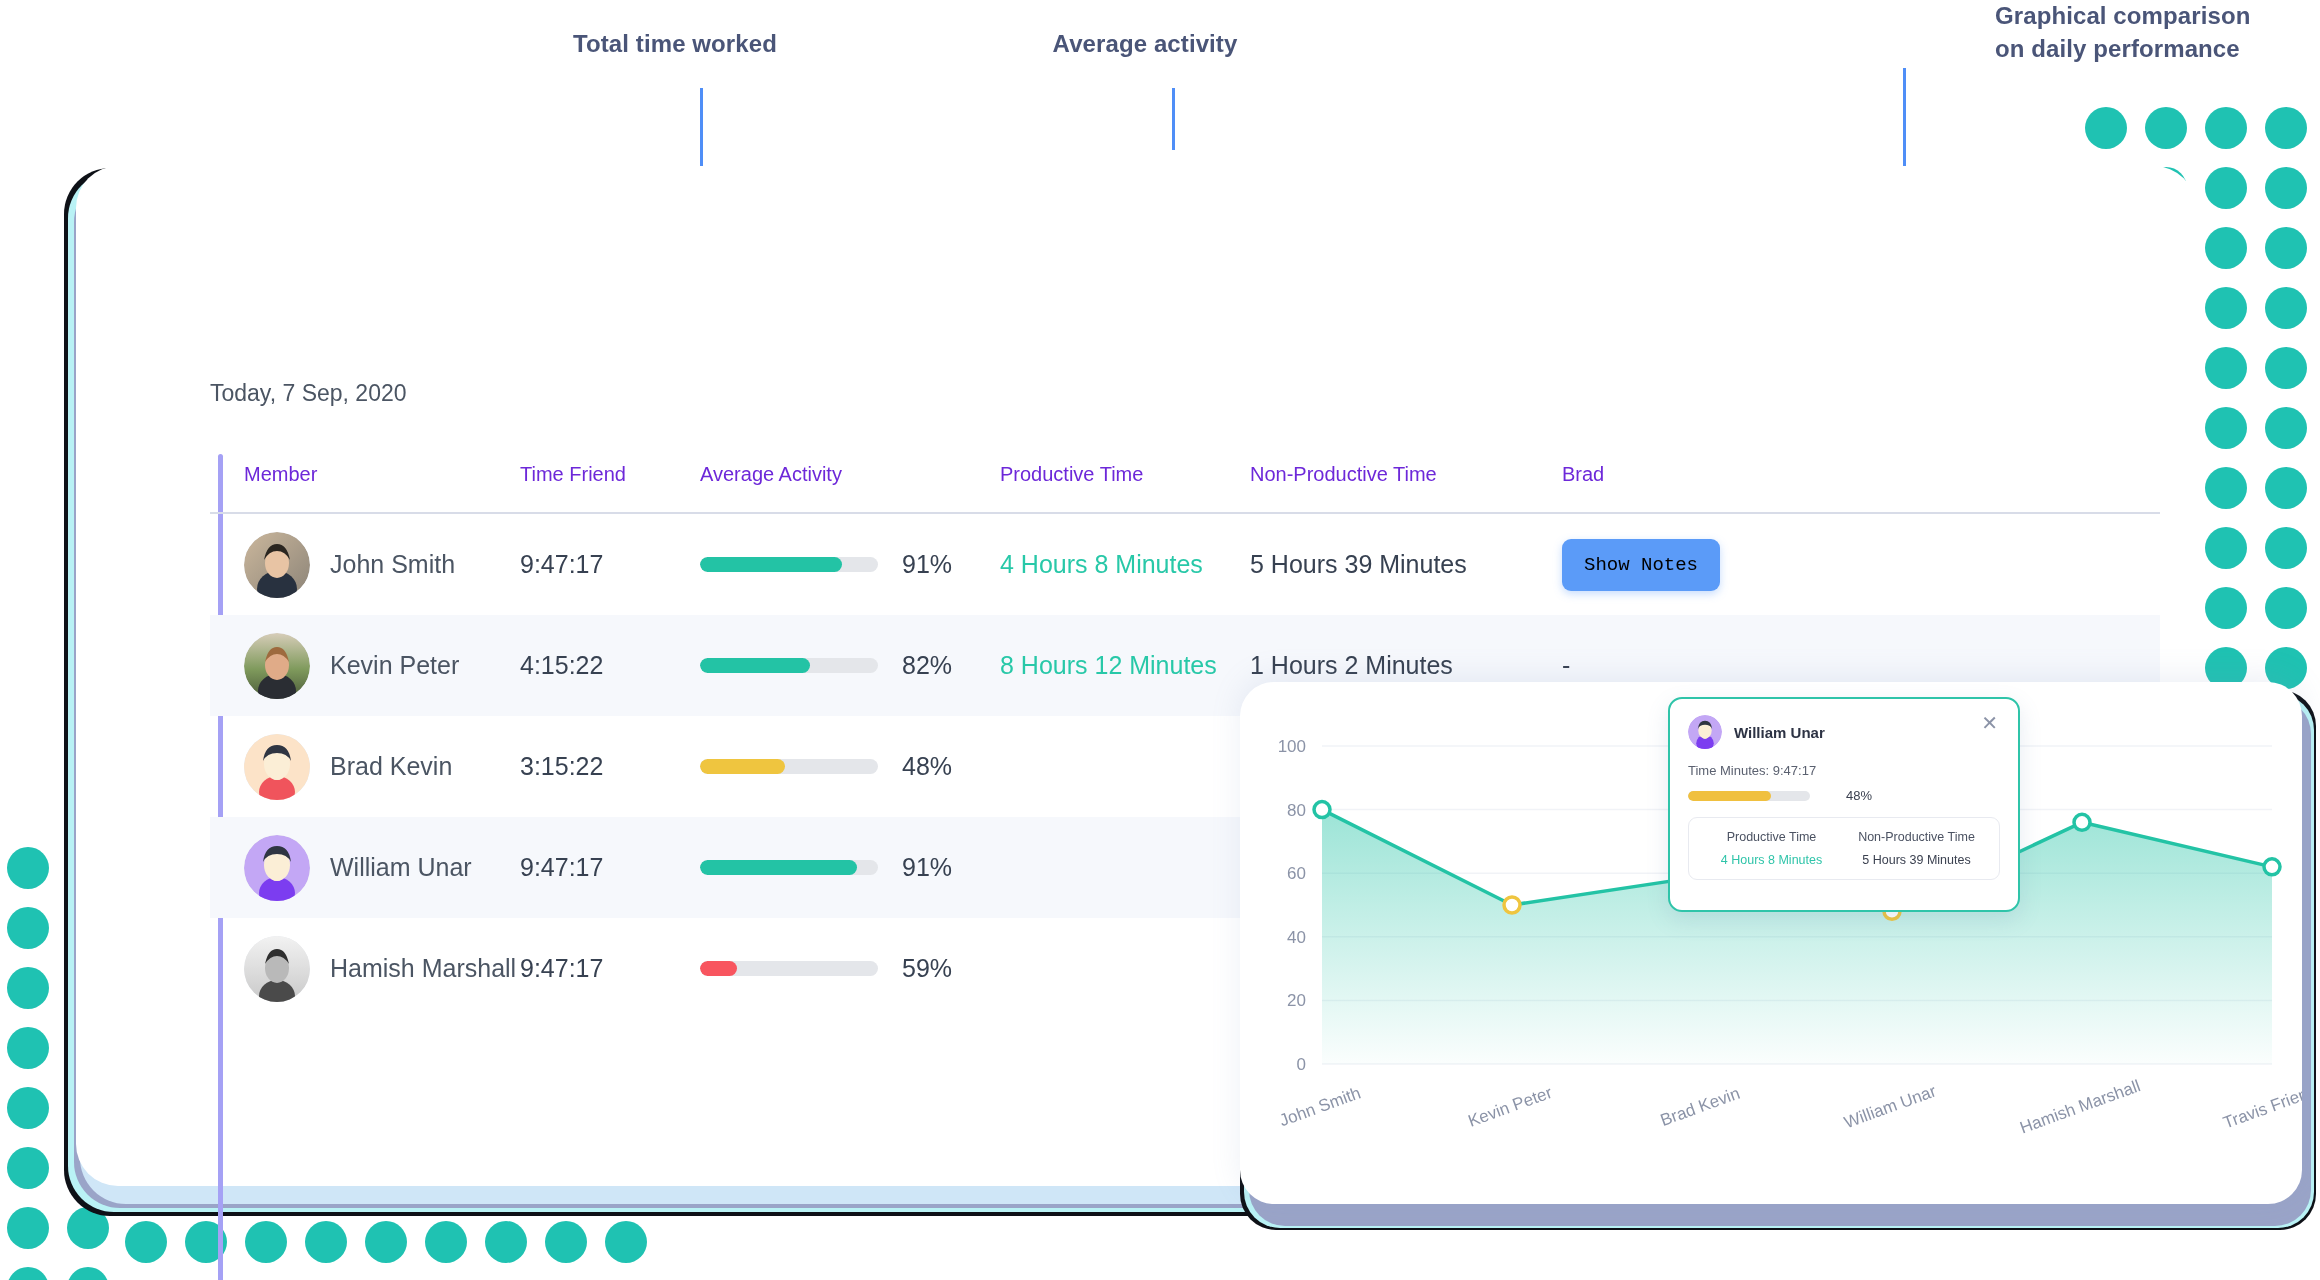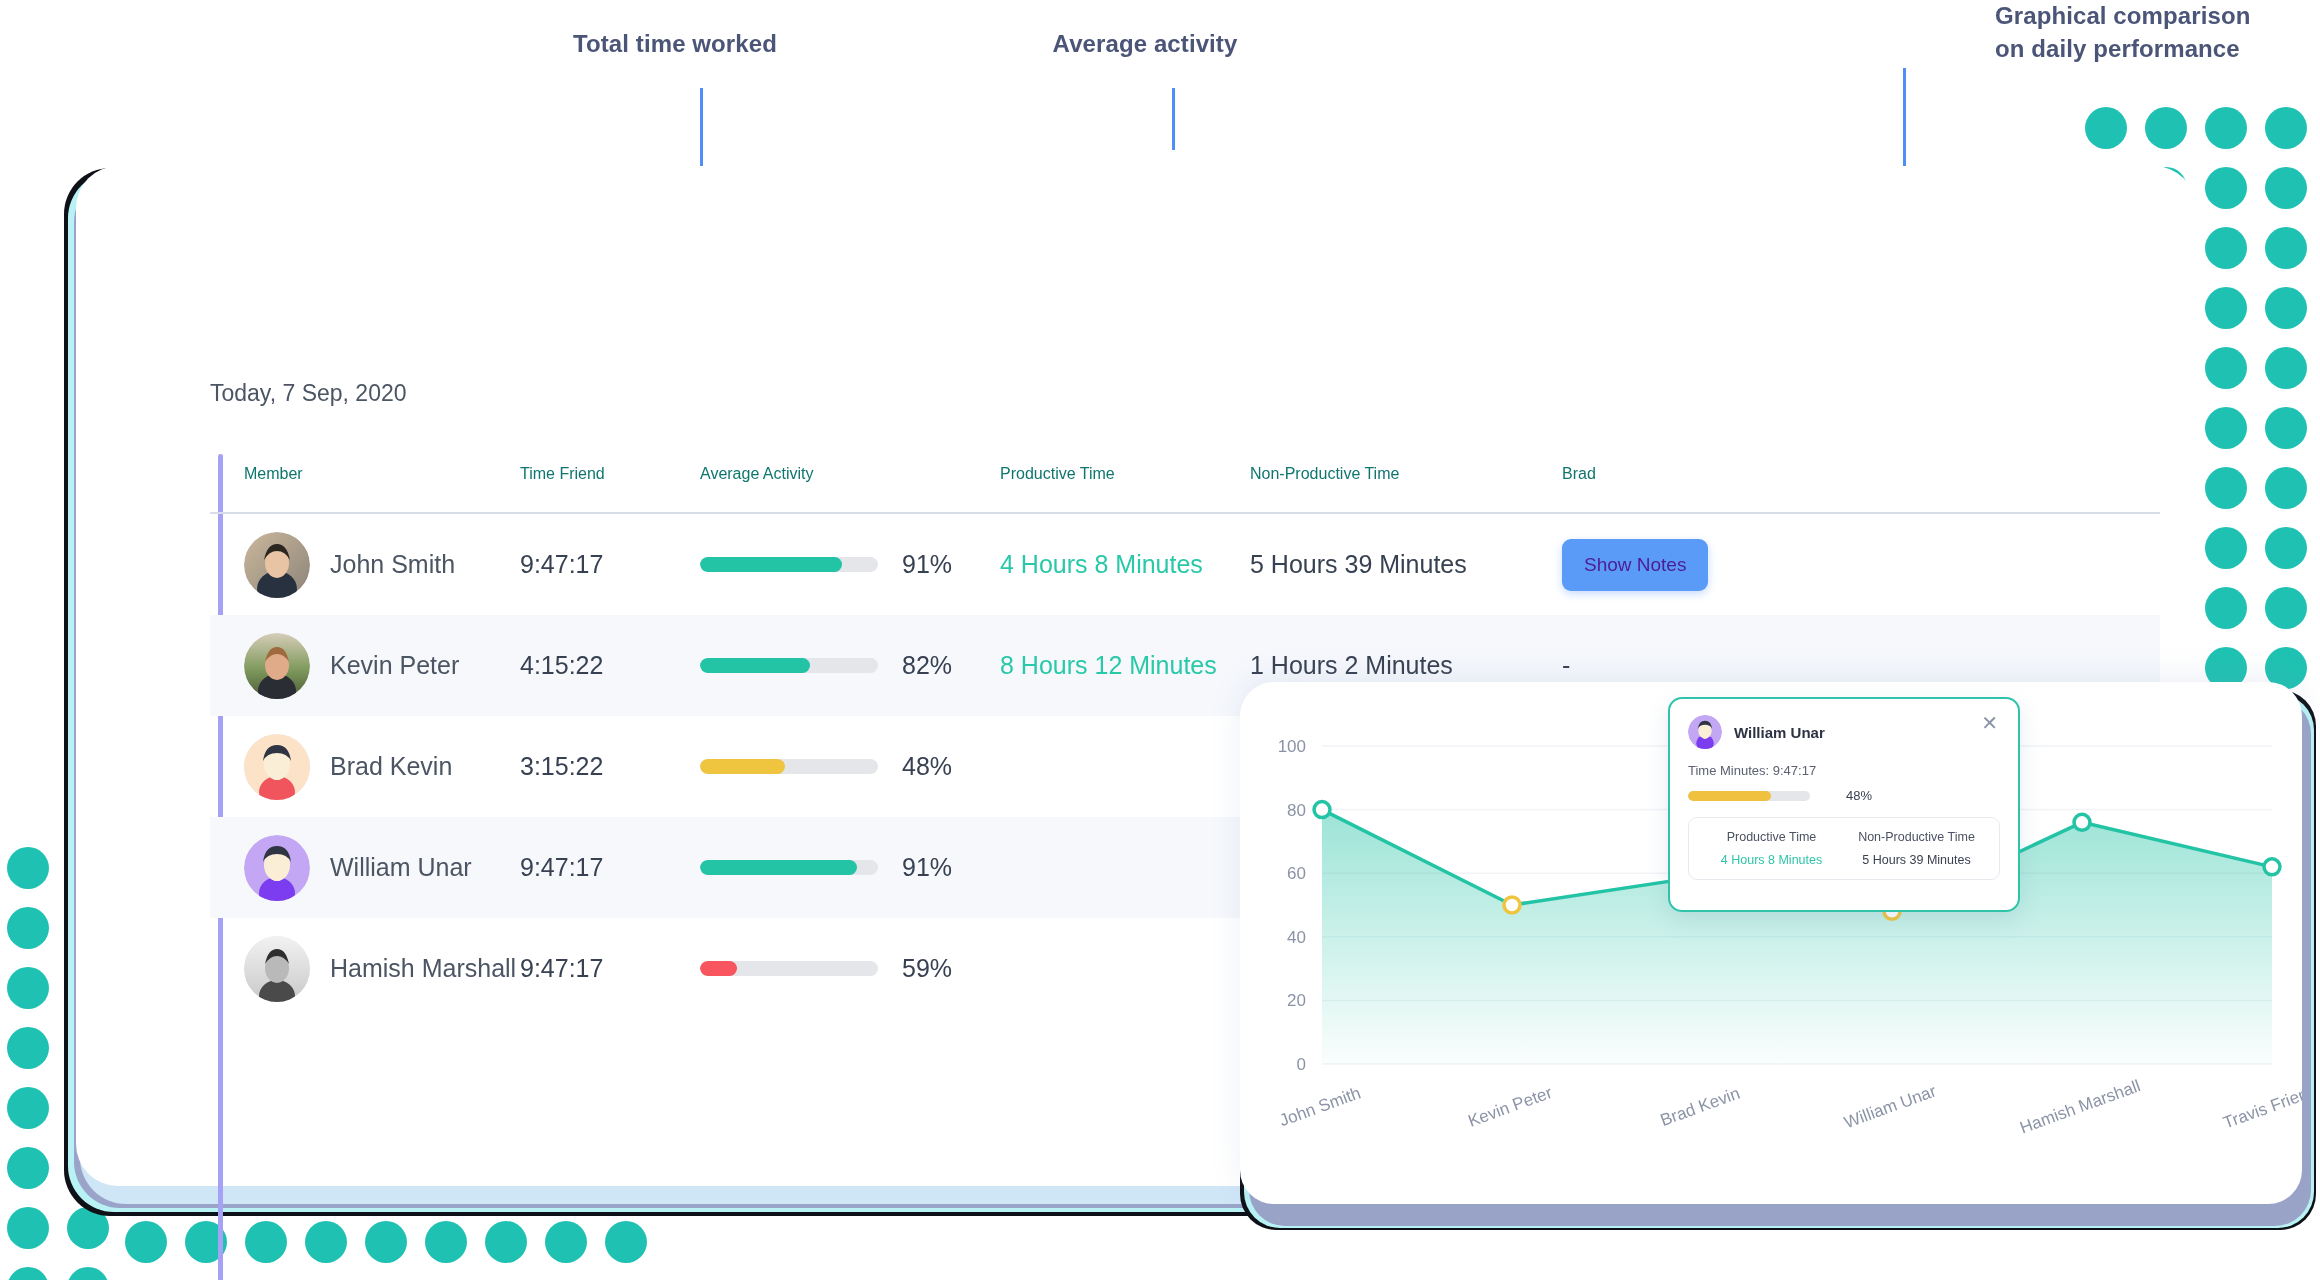--- a/index.html
+++ b/index.html
@@ -111,21 +111,21 @@
 
   
   #table { position: absolute; left: 134px; top: 272px; width: 1950px; }
   #accent-bar {
     position: absolute; left: 142px; top: 288px;
     width: 5px; height: 828px;
     background: #a5a1f5; border-radius: 3px;
   }
   .trow { display: flex; align-items: center; height: 100px; }
   #thead { height: 72px; }
-  #thead .cell { font-size: 16px; color: #0f766e; }
+  #thead .cell { font-size: 20px; color: #6d28d9; }
   .divider {
     height: 2px; background: #d8dce8; width: 1950px;
     margin-top: 2px; margin-bottom: 0;
   }
   .body-row { height: 101px; }
   .body-row.alt { background: #f6f8fc; }
   .cell { flex: none; }
   .c-member { width: 310px; display: flex; align-items: center; padding-left: 34px; }
   .c-time   { width: 180px; }
   .c-act    { width: 300px; display: flex; align-items: center; }
@@ -146,22 +146,22 @@
   .notes-dash { font-size: 25px; color: #374151; }
 
   .bar-track {
     width: 178px; height: 15px; border-radius: 9px;
     background: #e4e6ea; overflow: hidden; margin-right: 24px;
   }
   .bar-fill { height: 100%; border-radius: 9px; }
   .pct { font-size: 25px; color: #374151; }
 
   #show-notes-btn {
-    background: #5b9bf8; color: #4c1d95;
-    font-size: 19px; font-family: Liberation Sans, sans-serif;
+    background: #5b9bf8; color: #000000;
+    font-size: 19px; font-family: Liberation Mono, monospace;
     border: none; border-radius: 9px;
     padding: 15px 22px; cursor: pointer;
     box-shadow: 0 3px 9px rgba(91,155,248,.35);
   }
 
   
   #chart-back1 { position:absolute; left:1240px; top:690px; width:1076px; height:540px; border-radius:36px; background:#0e1117; }
   #chart-back2 { position:absolute; left:1244px; top:694px; width:1070px; height:534px; border-radius:36px; background:#b9f2f5; }
   #chart-back3 { position:absolute; left:1249px; top:698px; width:1062px; height:528px; border-radius:36px; background:#9aa4c8; }
   #chart-card {

